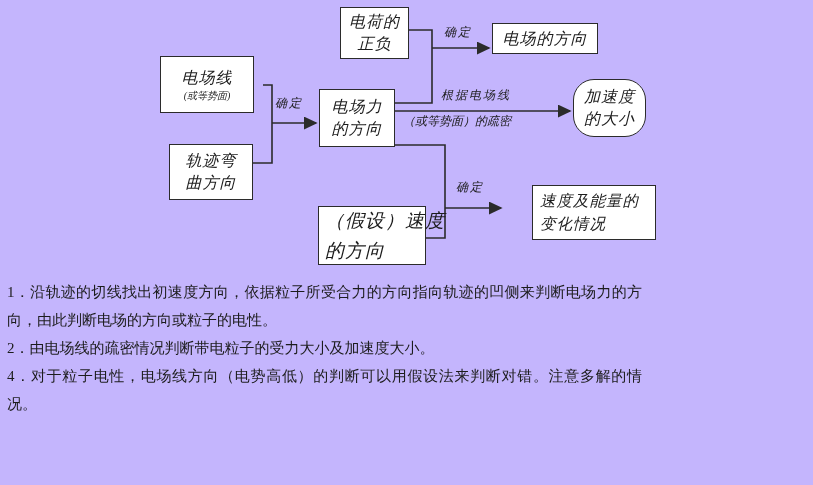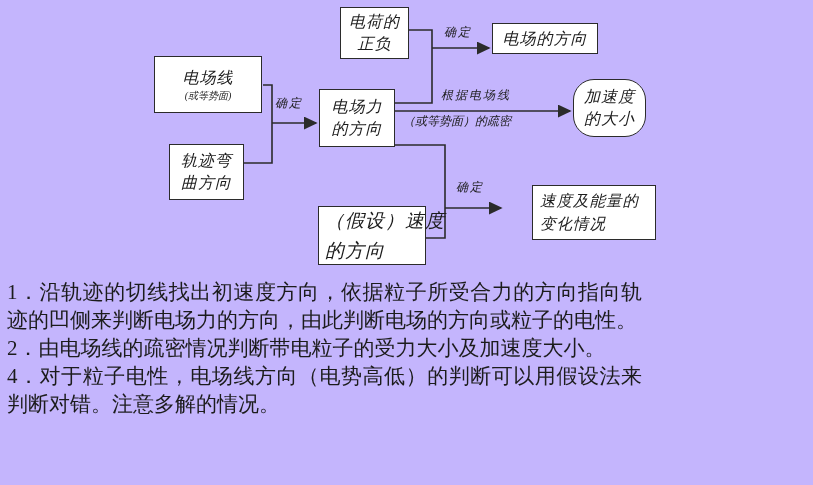--- a/index.html
+++ b/index.html
@@ -18,42 +18,42 @@
     box-sizing:border-box;
     border:1.6px solid #2b2b2b;
     background:#ffffff;
     display:flex;flex-direction:column;
     justify-content:center;align-items:center;
     font-size:16px;line-height:1.35;
     font-style:italic;letter-spacing:1px;
     white-space:nowrap;
   }
   .b-charge{left:340px;top:7px;width:69px;height:52px;}
-  .b-fieldline{left:154px;top:56px;width:108px;height:57px;align-items:center;}
+  .b-fieldline{left:160px;top:56px;width:94px;height:57px;align-items:center;}
   .b-fieldline .small{font-size:10px;letter-spacing:0;}
-  .b-traj{left:169px;top:144px;width:75px;height:56px;text-align:center;}
+  .b-traj{left:169px;top:144px;width:84px;height:56px;text-align:center;}
   .b-force{left:319px;top:89px;width:76px;height:58px;}
   .b-fielddir{left:492px;top:23px;width:106px;height:31px;}
   .b-accel{left:573px;top:79px;width:73px;height:58px;border-radius:21px;}
   .b-velocity{left:318px;top:206px;width:108px;height:59px;align-items:flex-start;padding-left:6px;font-size:19px;line-height:1.55;}
   .b-energy{left:504px;top:185px;width:124px;height:55px;align-items:flex-start;padding-left:7px;font-size:15.5px;line-height:1.45;margin-left:28px;}
   .lbl{
     position:absolute;
     font-size:12px;font-style:italic;letter-spacing:2px;
     white-space:nowrap;color:#1c1c1c;
   }
   .l-confirm1{left:275px;top:95px;}
   .l-confirm2{left:444px;top:24px;}
   .l-confirm3{left:456px;top:179px;}
   .l-basis1{left:441px;top:87px;}
   .l-basis2{left:403px;top:113px;letter-spacing:0;}
   .notes{
     position:absolute;left:0;top:272px;width:649px;
     padding:6px 7px 0 7px;box-sizing:border-box;
-    font-size:21px;line-height:28px;
+    font-size:15px;line-height:28px;
     text-align:justify;
   }
   .notes p{margin:0;}
 </style>
 </head>
 <body>
 
 <div class="page">
 
   <div class="diagram">

